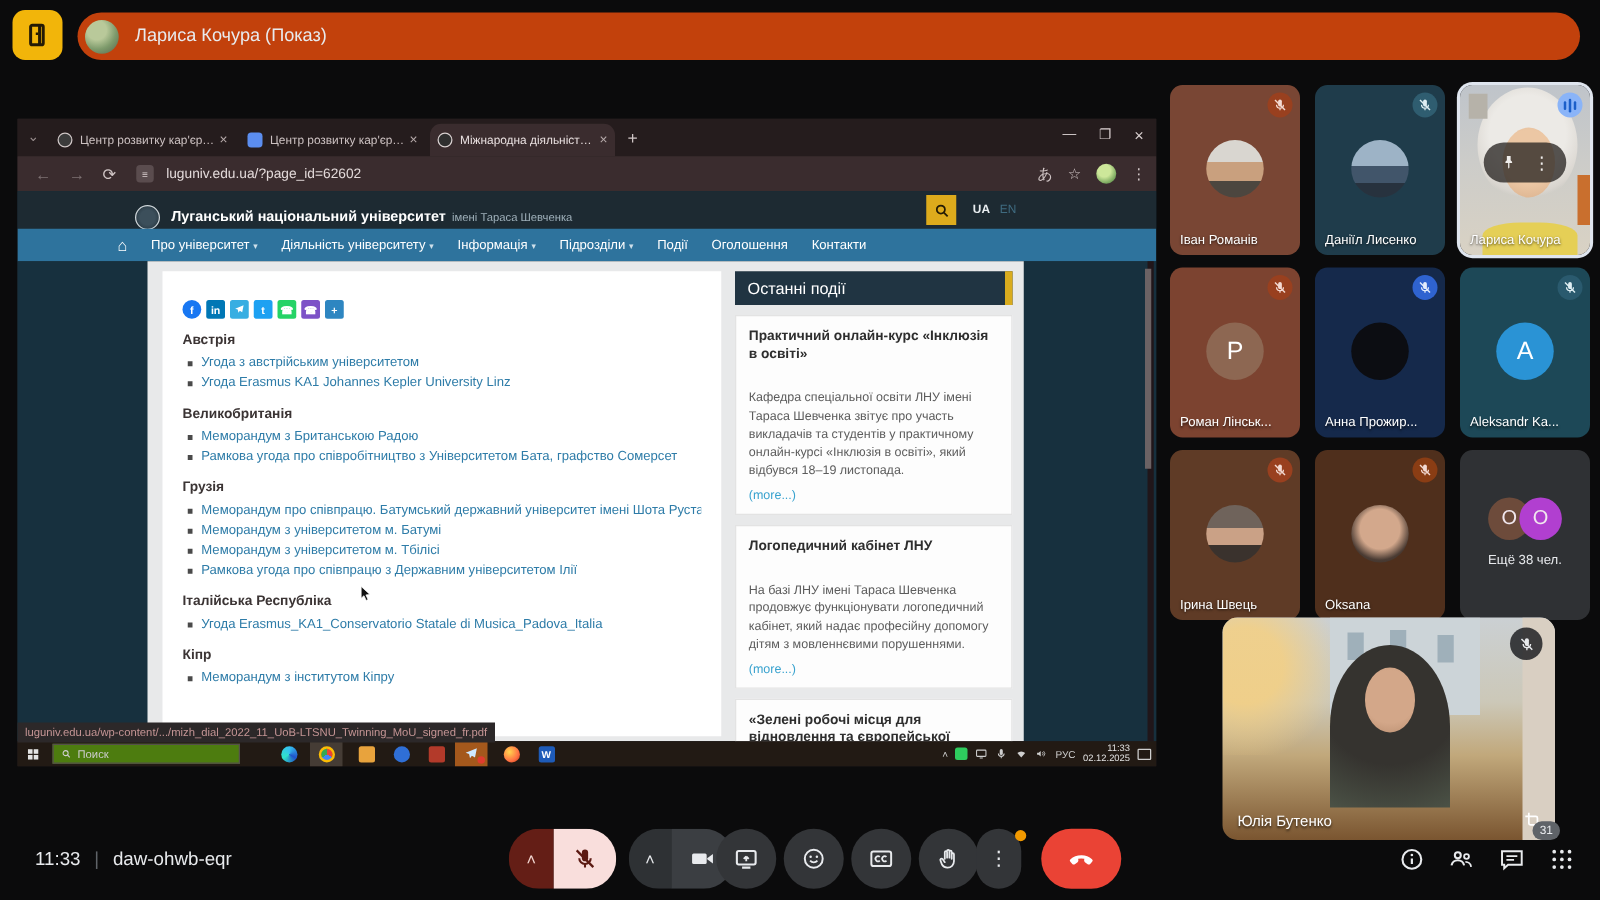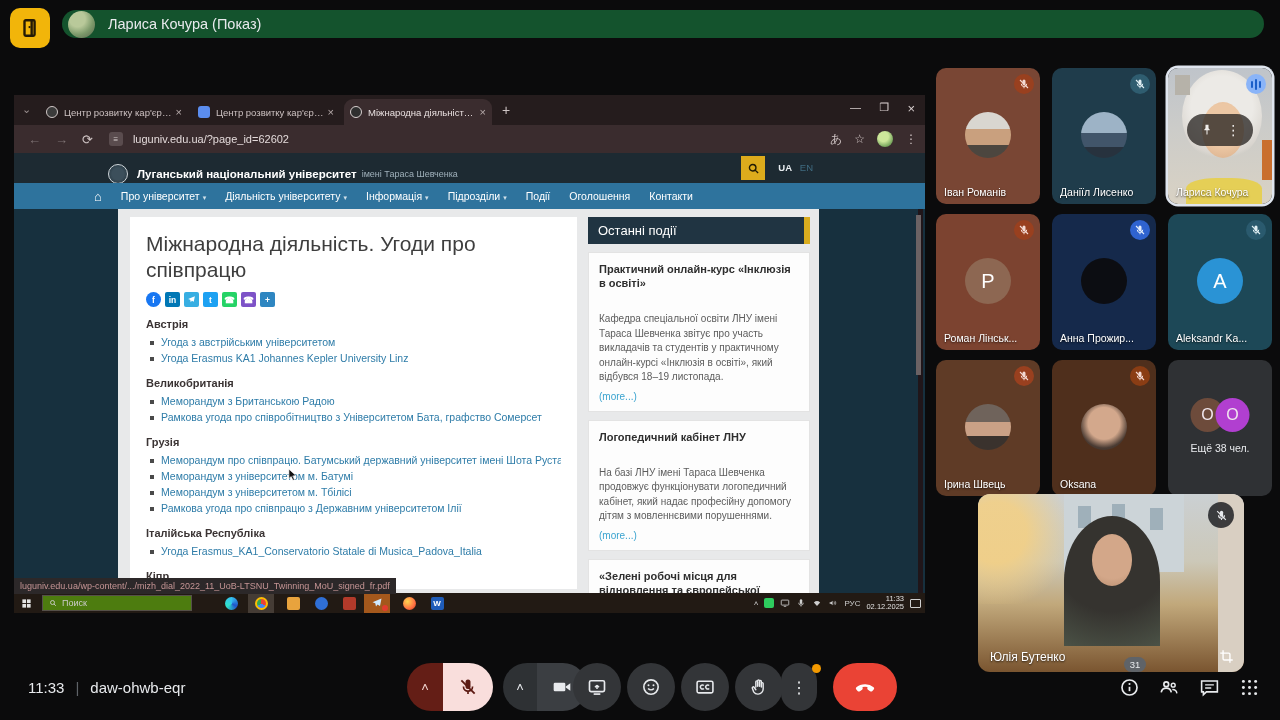--- a/index.html
+++ b/index.html
@@ -7,22 +7,22 @@
   #stage {
     position:relative; width:1280px; height:720px; overflow:hidden;
     background:#0b0b0c; font-family:"Liberation Sans", sans-serif;
     -webkit-font-smoothing:antialiased;
   }
   svg { display:block; }
 
   
   #app-badge { position:absolute; left:10px; top:8px; width:40px; height:40px;
     background:#f2b50a; border-radius:10px; display:flex; align-items:center; justify-content:center; color:#241a05; }
-  #presenter-pill { position:absolute; left:62px; top:10px; right:16px; height:28px;
-    background:#14532d; border-radius:19px; display:flex; align-items:center; padding-left:6px; }
+  #presenter-pill { position:absolute; left:62px; top:10px; right:16px; height:38px;
+    background:#c2410c; border-radius:19px; display:flex; align-items:center; padding-left:6px; }
   #presenter-avatar { width:27px; height:27px; border-radius:50%;
     background:radial-gradient(circle at 35% 30%, #b9c99a 0 30%, #7d9a6b 60%, #54614a 100%); }
   #presenter-label { margin-left:13px; font-size:14.5px; color:#e8eaed; }
 
   
   #desktop { position:absolute; left:14px; top:95px; width:911px; height:518px; background:#251c1d; }
 
   
   #tabstrip { position:absolute; left:0; top:0; width:100%; height:30px; background:#251c1d; }
   .tab { position:absolute; top:4px; height:26px; width:148px; display:flex; align-items:center;
@@ -170,21 +170,21 @@
   #cam-grp { left:503px; }
   #cam-grp .s1 { width:34px; background:#2e3134; color:#e8eaed; font-size:13px; }
   #cam-grp .s2 { width:50px; background:#3b3e42; color:#e8eaed; }
   .cbtn { position:absolute; top:8px; width:48px; height:48px; border-radius:50%; background:#333538;
     display:flex; align-items:center; justify-content:center; color:#e8eaed; }
   #btn-more-opts { width:36px; border-radius:18px; }
   #more-dot { position:absolute; left:812px; top:9px; width:9px; height:9px; border-radius:50%; background:#f29900; }
   #btn-endcall { position:absolute; left:833px; top:8px; width:64px; height:48px; border-radius:26px;
     background:#ea4335; display:flex; align-items:center; justify-content:center; color:#fff; }
   .rbtn { position:absolute; top:15px; width:34px; height:34px; display:flex; align-items:center; justify-content:center; color:#e8eaed; }
-  #people-badge { position:absolute; left:1124px; top:2px; min-width:22px; height:15px; border-radius:8px;
+  #people-badge { position:absolute; left:1226px; top:2px; min-width:22px; height:15px; border-radius:8px;
     background:#5f6368; color:#e8eaed; font-size:9.5px; display:flex; align-items:center; justify-content:center; padding:0 4px; }
 
   
   #cursor { position:absolute; left:272px; top:372px; z-index:9; color:#111; }
 </style>
 </head>
 <body>
 
 <svg width="0" height="0" style="position:absolute">
   <defs>
@@ -362,21 +362,20 @@
         <div class="nav-item"><span>Підрозділи</span><span class="caret">▾</span></div>
         <div class="nav-item">Події</div>
         <div class="nav-item">Оголошення</div>
         <div class="nav-item">Контакти</div>
       </div>
 
       <div id="s-body">
         <div id="gray-band"></div>
 
         <div id="main-card">
-          <div id="page-h1">Міжнародна діяльність. Угоди про співпрацю</div>
           <div id="share-row">
             <div class="sh" style="background:#1877f2;border-radius:50%">f</div>
             <div class="sh" style="background:#0077b5">in</div>
             <div class="sh" style="background:#37aee2">
                 <svg width="9" height="9" viewBox="0 0 24 24" style="color:#fff">
                   <use href="#i-plane"></use>
                 </svg>
               </div>
             <div class="sh" style="background:#1da1f2">t</div>
             <div class="sh" style="background:#25d366">☎</div>

